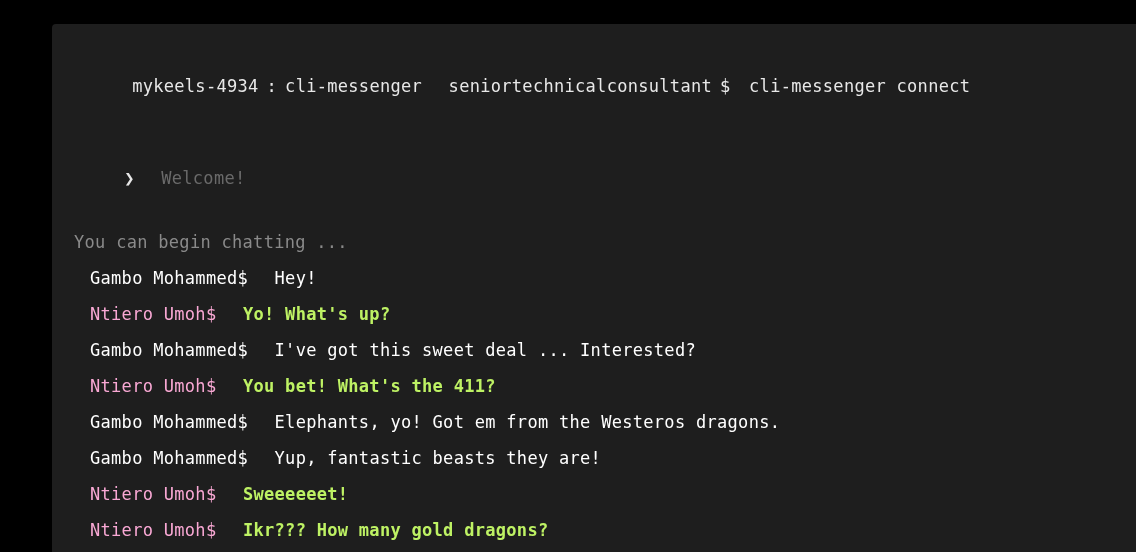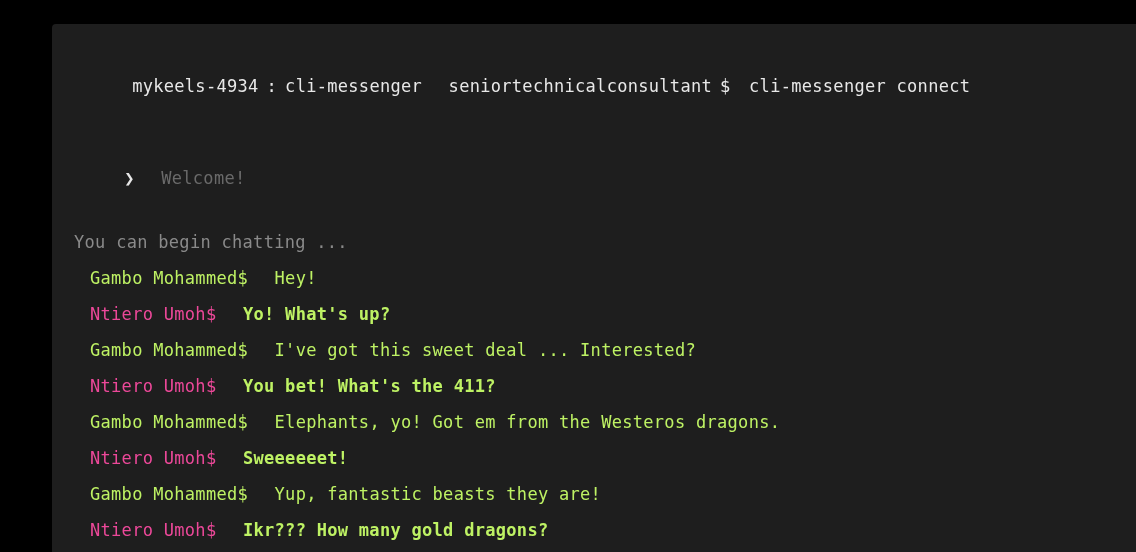--- a/index.html
+++ b/index.html
@@ -36,24 +36,24 @@
       color: #6a6a6a;
     }
     .chevron {
       color: #e8e8e8;
       font-weight: bold;
     }
     .hint {
       color: #8a8a8a;
     }
     .user-green {
-      color: #bef264;
+      color: #ffffff;
     }
     .user-white {
-      color: #ec4899;
+      color: #f9a8d4;
     }
     .msg {
       color: #bef264;
       font-weight: bold;
     }
     .cursor {
       display: inline-block;
       width: 9px;
       height: 20px;
       background: #d4d4d4;
@@ -71,20 +71,20 @@
   <div class="line welcome-line">
     <span class="chevron">❯</span> <span>Welcome!</span>
   </div>
   <div class="line hint">You can begin chatting ...</div>
   <div id="messages">
       <div class="line"><span class="user-green">Gambo Mohammed$ </span><span class="user-green">Hey!</span></div>
       <div class="line"><span class="user-white">Ntiero Umoh$ </span><span class="msg">Yo! What's up?</span></div>
       <div class="line"><span class="user-green">Gambo Mohammed$ </span><span class="user-green">I've got this sweet deal ... Interested?</span></div>
       <div class="line"><span class="user-white">Ntiero Umoh$ </span><span class="msg">You bet! What's the 411?</span></div>
       <div class="line"><span class="user-green">Gambo Mohammed$ </span><span class="user-green">Elephants, yo! Got em from the Westeros dragons.</span></div>
+      <div class="line"><span class="user-green">Gambo Mohammed$ </span><span class="user-green">Yup, fantastic beasts they are!</span></div>
       <div class="line"><span class="user-white">Ntiero Umoh$ </span><span class="msg">Sweeeeeet!</span></div>
-      <div class="line"><span class="user-green">Gambo Mohammed$ </span><span class="user-green">Yup, fantastic beasts they are!</span></div>
       <div class="line"><span class="user-white">Ntiero Umoh$ </span><span class="msg">Ikr??? How many gold dragons?</span></div>
     </div>
   <div class="line">
     <span class="user-white"><span>Ntiero Umoh</span>$ </span><span class="cursor"></span>
   </div>
 </div>
 
 </body></html>

